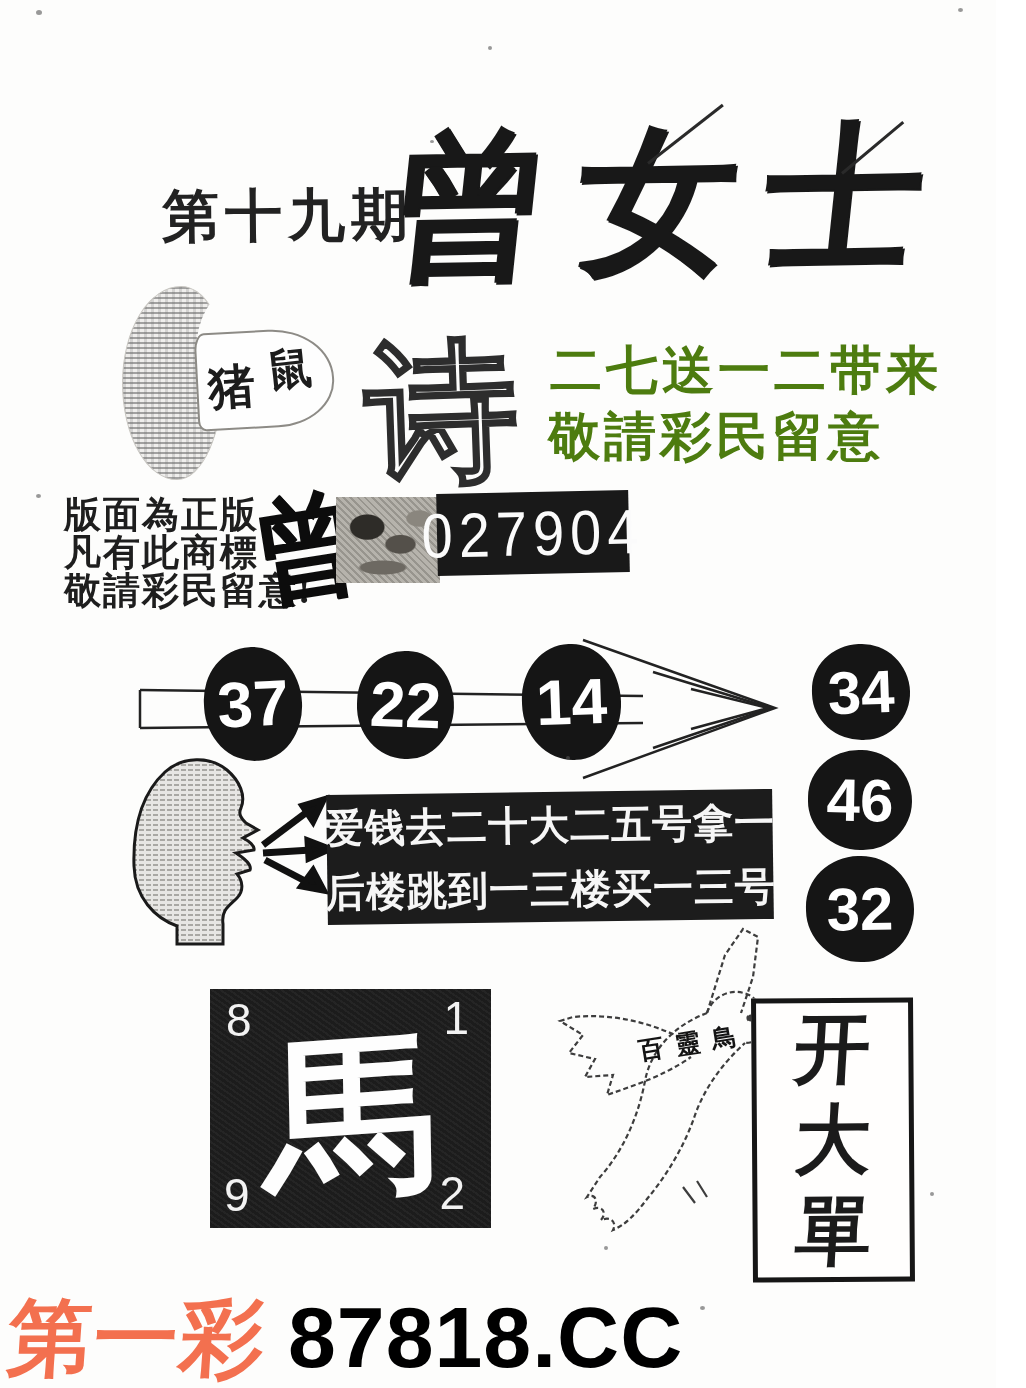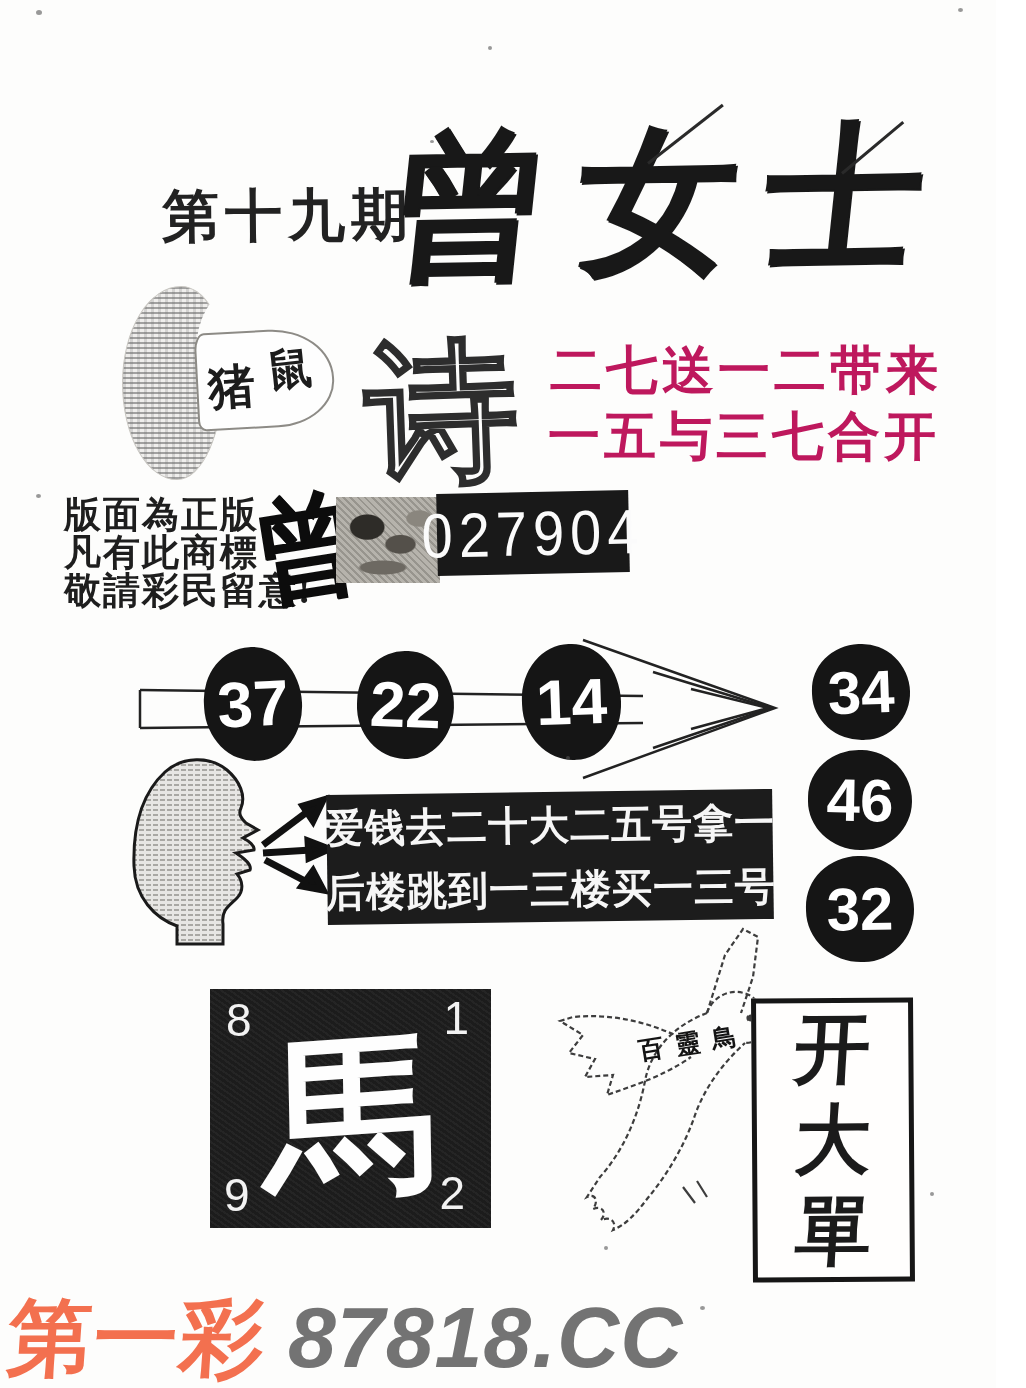--- a/index.html
+++ b/index.html
@@ -26,21 +26,21 @@
   .blob-cut{left:196px;top:292px;width:70px;height:120px;background:#fdfdfc;border-radius:50%;}
   .banner{left:196px;top:330px;width:134px;height:94px;background:#fefefe;
           border:2px solid #8d8b86;border-radius:10px 46% 42% 8px/18px 52% 46% 10px;
           transform:rotate(-3deg);}
   .zodiac1{left:208px;top:356px;font-size:47px;font-weight:600;transform:rotate(-4deg);}
   .zodiac2{left:268px;top:340px;font-size:44px;font-weight:600;transform:rotate(-6deg);}
 
   
   .poem-label{left:366px;top:312px;font-size:152px;font-weight:600;color:transparent;
               -webkit-text-stroke:2.5px #2d2d2d;transform:rotate(-2deg);}
-  .poem-line{font-size:52px;letter-spacing:4px;font-weight:600;color:#be185d;white-space:nowrap;}
+  .poem-line{font-size:52px;letter-spacing:4px;font-weight:600;color:#4d7c0f;white-space:nowrap;}
   .poem-l1{left:550px;top:336px;}
   .poem-l2{left:548px;top:402px;}
 
   
   .notice{left:64px;top:496px;font-size:37px;line-height:38px;letter-spacing:2px;
           font-weight:600;color:#1e1e1e;white-space:nowrap;}
   .stamp-char{left:256px;top:478px;font-size:104px;font-weight:900;color:#0c0c0c;
               font-family:"Liberation Sans","DejaVu Sans",sans-serif;
               transform:rotate(-9deg) scaleY(1.08);text-shadow:1px 1px 0 #0c0c0c;}
   .stamp-img{left:336px;top:497px;width:104px;height:86px;background-color:#b6b3ac;
@@ -113,21 +113,21 @@
   <div class="abs flourish fl2"></div>
 
   <div class="abs blob"></div>
   <div class="abs blob-cut"></div>
   <div class="abs banner"></div>
   <div class="abs zodiac1">猪</div>
   <div class="abs zodiac2">鼠</div>
 
   <div class="abs poem-label">诗</div>
   <div class="abs poem-line poem-l1">二七送一二带来</div>
-  <div class="abs poem-line poem-l2">一五与三七合开</div>
+  <div class="abs poem-line poem-l2">敬請彩民留意</div>
 
   <div class="abs notice">
     <div>版面為正版</div>
     <div>凡有此商標</div>
     <div>敬請彩民留意!</div>
   </div>
   <div class="abs stamp-char">曾</div>
   <div class="abs stamp-img"></div>
   <div class="abs serial-plate">
     <span class="serial">027904</span>
@@ -217,21 +217,21 @@
   <div class="abs dove-label">百靈鳥</div>
 
   <div class="abs verdict">
     <div class="verdict-char">开</div>
     <div class="verdict-char">大</div>
     <div class="verdict-char">單</div>
   </div>
 
   <div class="abs footer">
     <span class="brand" style="color: rgb(243, 112, 79);">第一彩</span>
-    <span class="site" style="color: #737373; font-style: italic;">87818.CC</span>
+    <span class="site" style="color: #000000;">87818.CC</span>
   </div>
 
   <div class="dot" style="left:36px;top:10px;width:6px;height:5px;"></div>
   <div class="dot" style="left:488px;top:46px;width:4px;height:4px;"></div>
   <div class="dot" style="left:958px;top:8px;width:5px;height:4px;"></div>
   <div class="dot" style="left:430px;top:140px;width:4px;height:3px;"></div>
   <div class="dot" style="left:1006px;top:78px;width:4px;height:4px;"></div>
   <div class="dot" style="left:36px;top:494px;width:5px;height:4px;"></div>
   <div class="dot" style="left:566px;top:756px;width:4px;height:4px;"></div>
   <div class="dot" style="left:604px;top:1246px;width:4px;height:4px;"></div>

